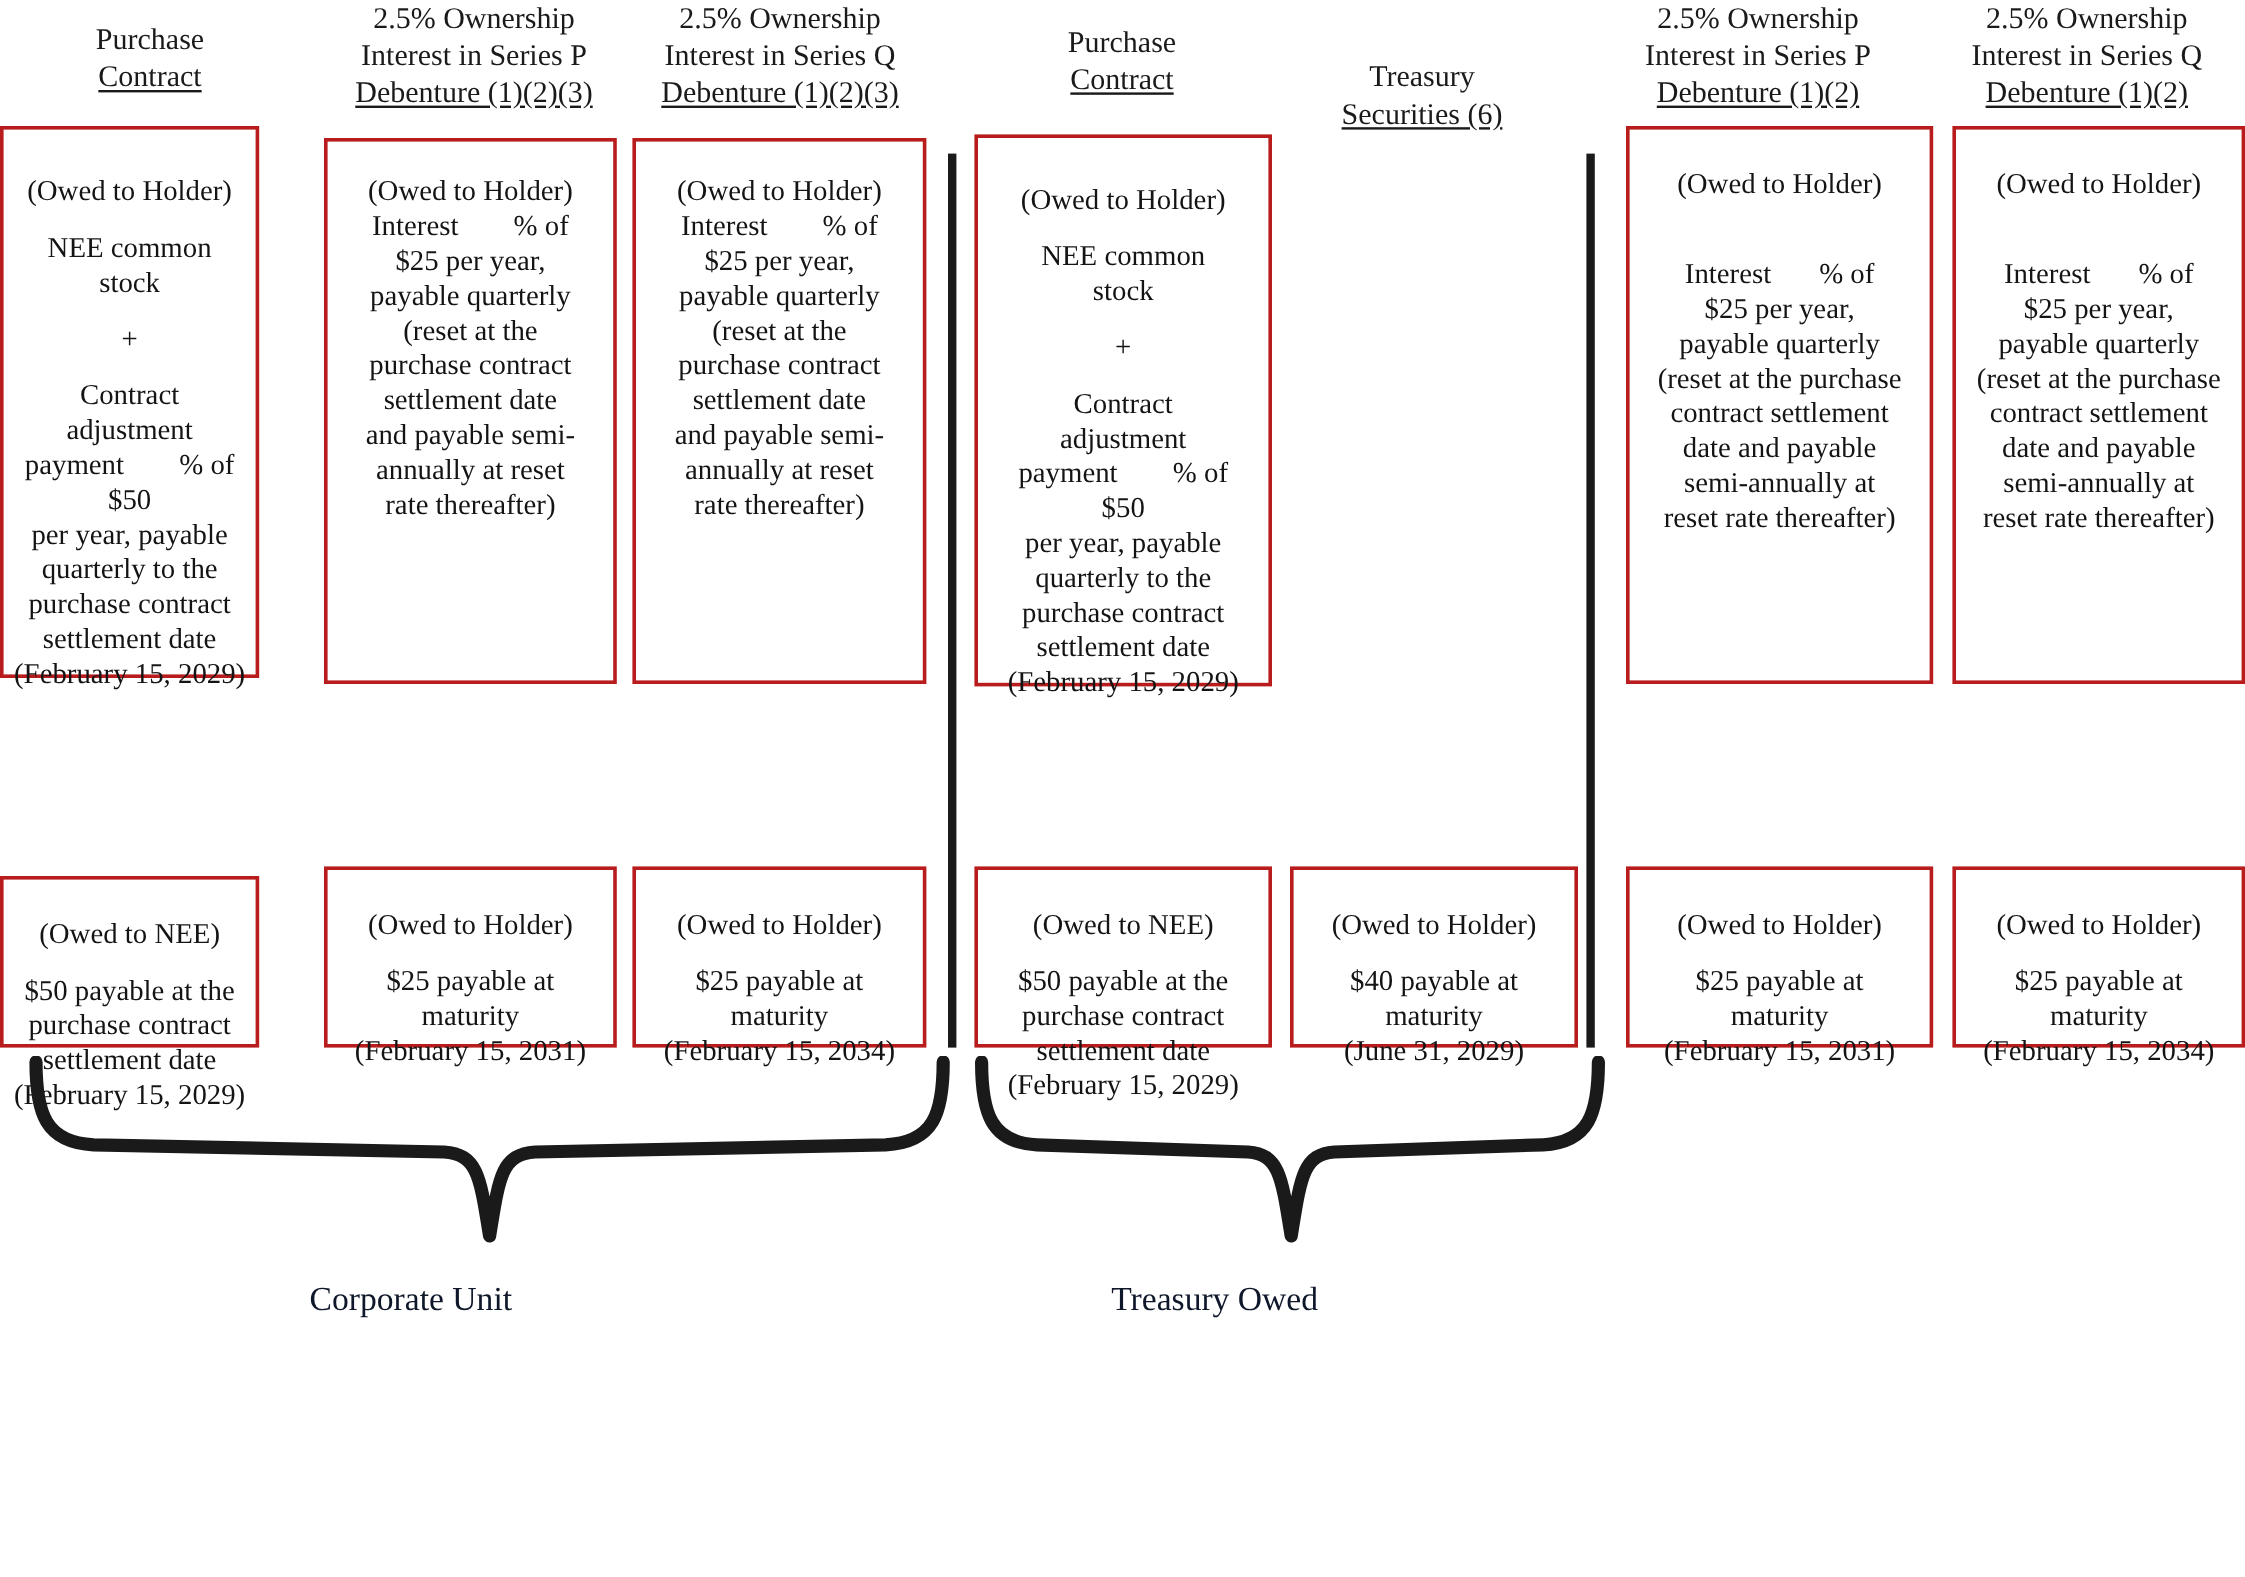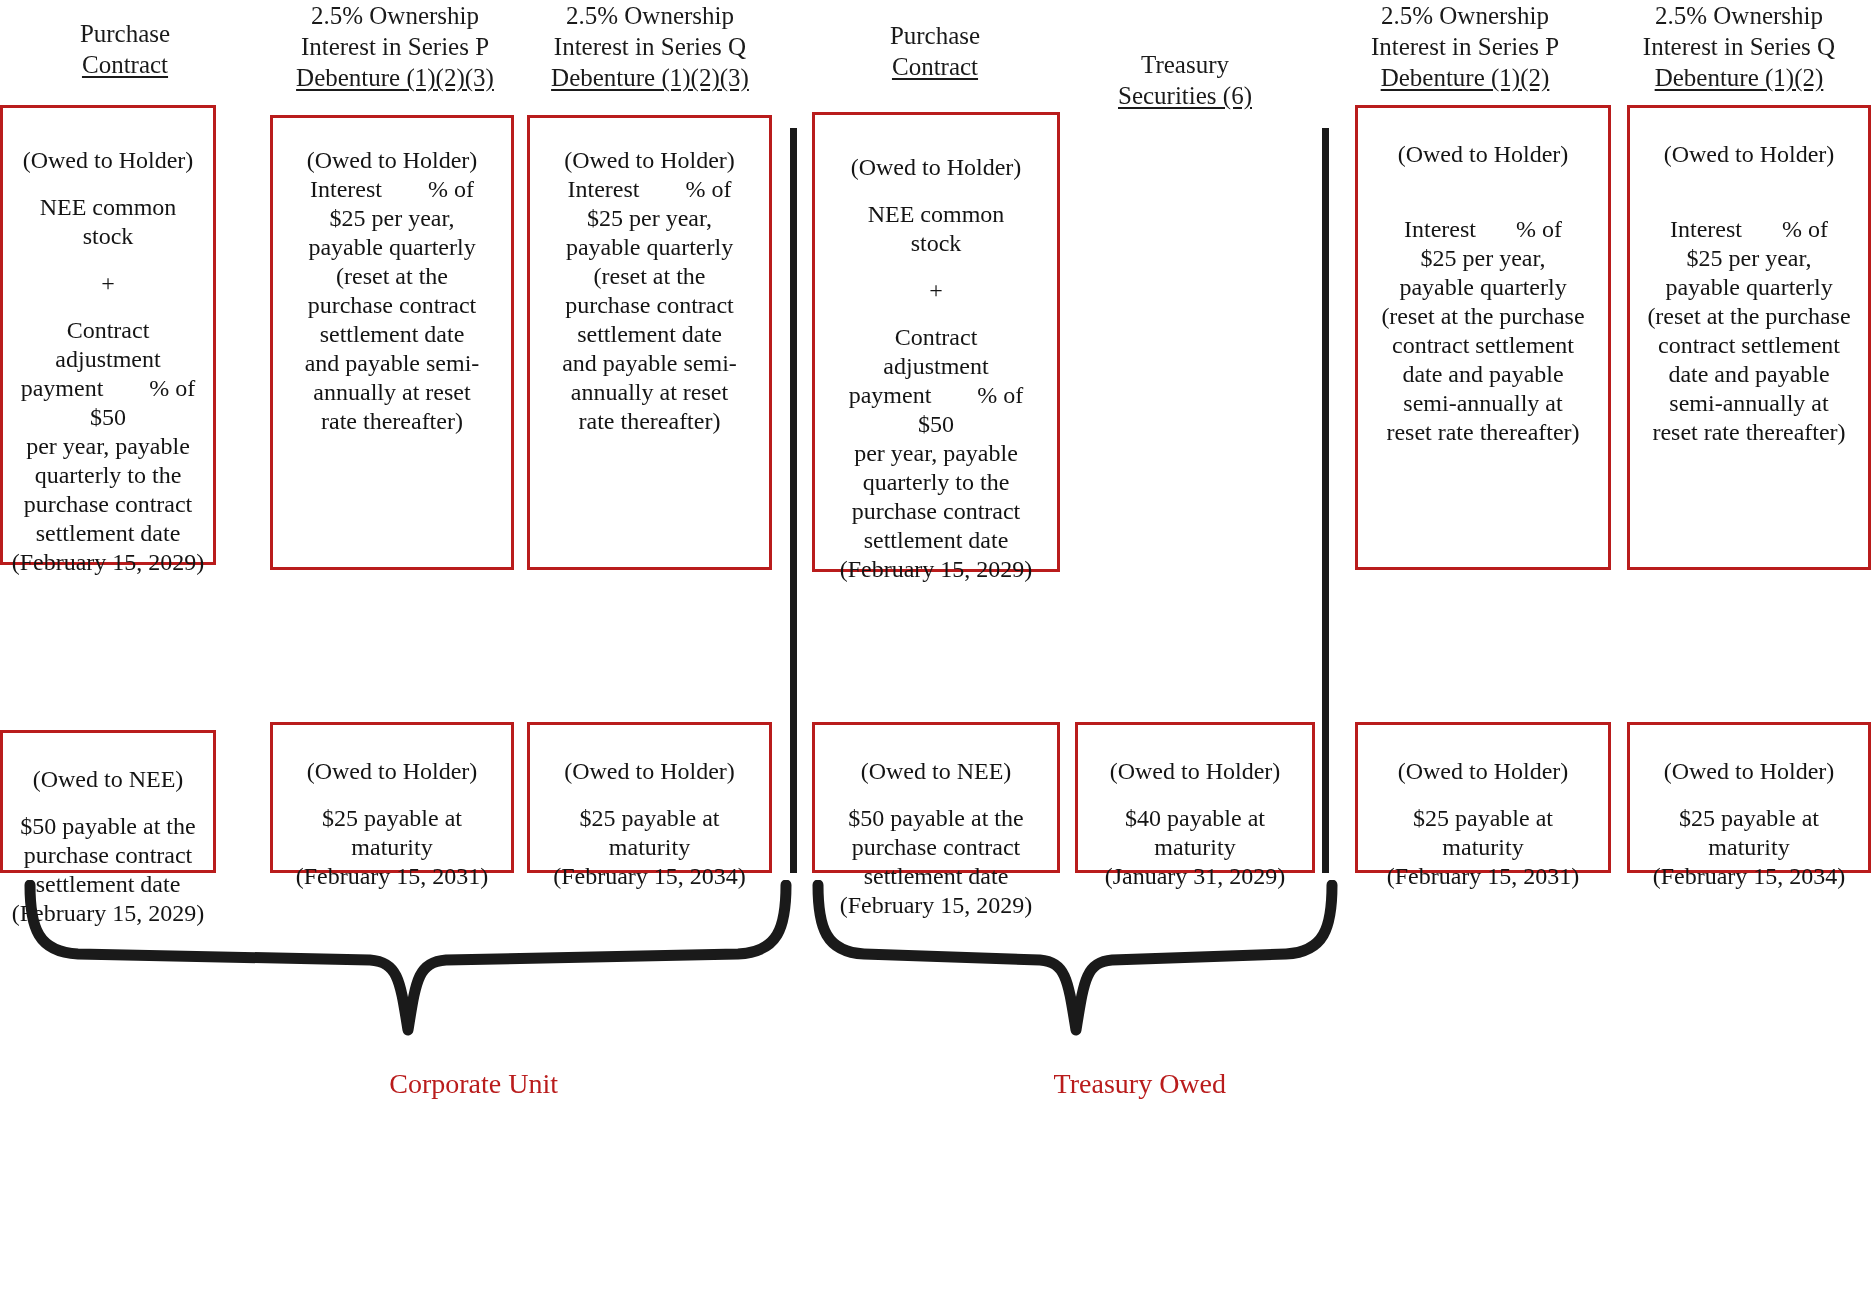--- a/index.html
+++ b/index.html
@@ -46,23 +46,23 @@
   .vdiv{
     position:absolute;
     width:7px;
     background:#1a1a1a;
   }
 
   
   .brace{position:absolute;}
   .unit-label{
     position:absolute;
-    text-align:right;
+    text-align:left;
     font-size:28px;
-    color:#b91c1c;
+    color:#0f172a;
   }
 </style>
 </head>
 <body>
 
 <div class="canvas">
 
   <div class="hdr" style="left:0px;top:18px;width:250px;">
     <span class="l">Purchase</span>
     <span class="u">Contract</span>
@@ -250,21 +250,21 @@
       <p class="para">(February 15, 2029)</p>
     </div>
   </div>
 
   <div class="box" style="left:1075px;top:722px;width:240px;height:151px;">
     <div class="inner" style="top:32px;">
       <p class="para">(Owed to Holder)</p>
       <div class="gap-sm"></div>
       <p class="para">$40 payable at</p>
       <p class="para">maturity</p>
-      <p class="para">(January 31, 2029)</p>
+      <p class="para">(June 31, 2029)</p>
     </div>
   </div>
 
   <div class="box" style="left:1355px;top:722px;width:256px;height:151px;">
     <div class="inner" style="top:32px;">
       <p class="para">(Owed to Holder)</p>
       <div class="gap-sm"></div>
       <p class="para">$25 payable at</p>
       <p class="para">maturity</p>
       <p class="para">(February 15, 2031)</p>

